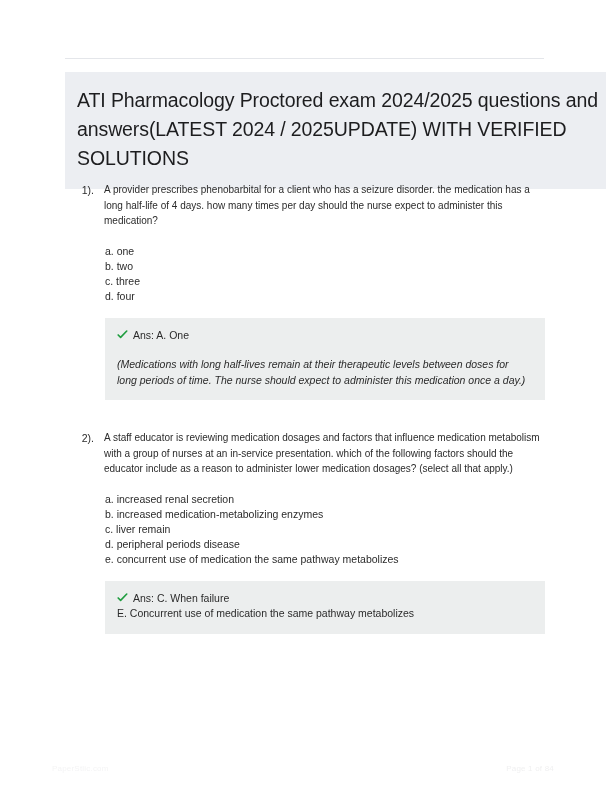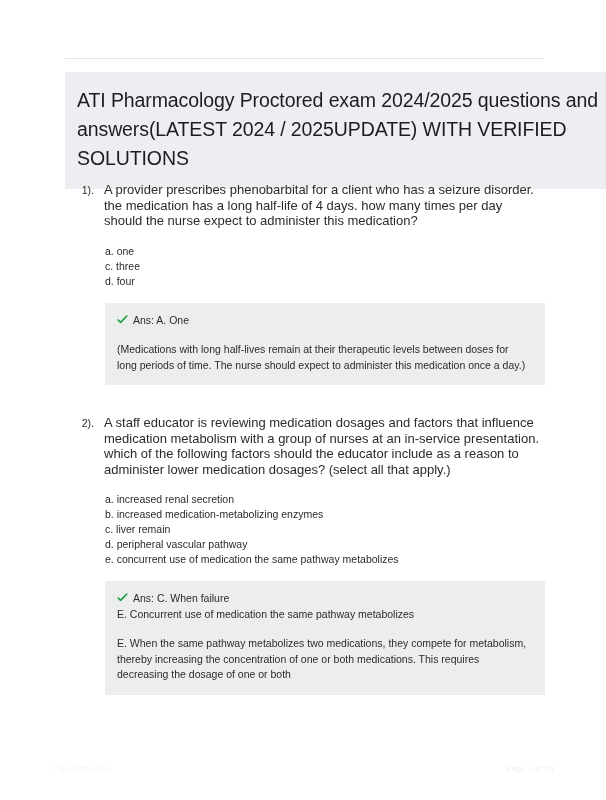--- a/index.html
+++ b/index.html
@@ -74,21 +74,21 @@
     box-sizing: border-box;
     margin-left: 72px;
     font-size: 10.5px;
     color: #2b2b2b;
     line-height: 15.5px;
     padding-top: 1px;
   }
 
   .q-text {
     flex: 1 1 auto;
-    font-size: 13px;
+    font-size: 10px;
     line-height: 15.5px;
     color: #2b2b2b;
     padding-right: 4px;
   }
 
   .options {
     margin-left: 105px;
     margin-top: 15px;
     font-size: 10.5px;
     line-height: 15px;
@@ -122,20 +122,21 @@
     margin-right: 5px;
     flex: 0 0 11px;
     position: relative;
     top: 1px;
   }
 
   .ans-line { display: block; }
 
   .ans-para {
     margin-top: 14px;
+    font-style: italic;
   }
 
   .spacer-q2 { height: 26px; }
 
   .footer {
     position: absolute;
     left: 0;
     bottom: 22px;
     width: 606px;
     height: 14px;
@@ -169,20 +170,21 @@
   <div class="content">
 
     <div class="question-block">
       <div class="q-row">
         <div class="q-number">1).</div>
         <div class="q-text">A provider prescribes phenobarbital for a client who has a seizure disorder. the medication has a long half-life of 4 days. how many times per day should the nurse expect to administer this medication?</div>
       </div>
 
       <div class="options">
         <div class="opt">a. one</div>
+        <div class="opt">b. two</div>
         <div class="opt">c. three</div>
         <div class="opt">d. four</div>
       </div>
 
       <div class="answer-box">
         <div class="ans-head">
           <span class="check-icon">
             <svg viewBox="0 0 14 14" width="11" height="11" aria-hidden="true">
               <path d="M1.5 7.6 L4.6 10.6 L12.4 2.6" fill="none" stroke="#1f9d3f" stroke-width="2.1" stroke-linecap="round" stroke-linejoin="round"></path>
             </svg>
@@ -198,35 +200,34 @@
     <div class="question-block">
       <div class="q-row">
         <div class="q-number">2).</div>
         <div class="q-text">A staff educator is reviewing medication dosages and factors that influence medication metabolism with a group of nurses at an in-service presentation. which of the following factors should the educator include as a reason to administer lower medication dosages? (select all that apply.)</div>
       </div>
 
       <div class="options">
         <div class="opt">a. increased renal secretion</div>
         <div class="opt">b. increased medication-metabolizing enzymes</div>
         <div class="opt">c. liver remain</div>
-        <div class="opt">d. peripheral vascular pathway</div>
+        <div class="opt">d. peripheral periods disease</div>
         <div class="opt">e. concurrent use of medication the same pathway metabolizes</div>
       </div>
 
       <div class="answer-box">
         <div class="ans-head">
           <span class="check-icon">
             <svg viewBox="0 0 14 14" width="11" height="11" aria-hidden="true">
               <path d="M1.5 7.6 L4.6 10.6 L12.4 2.6" fill="none" stroke="#1f9d3f" stroke-width="2.1" stroke-linecap="round" stroke-linejoin="round"></path>
             </svg>
           </span>
           <span class="ans-line">Ans: C. When failure</span>
         </div>
         <div>E. Concurrent use of medication the same pathway metabolizes</div>
-        <div class="ans-para">E. When the same pathway metabolizes two medications, they compete for metabolism, thereby increasing the concentration of one or both medications. This requires decreasing the dosage of one or both</div>
       </div>
     </div>
 
   </div>
 
   <div class="footer">
     <div class="footer-left">PaperStlic.com</div>
     <div class="footer-right">Page 1 of 84</div>
   </div>
 

